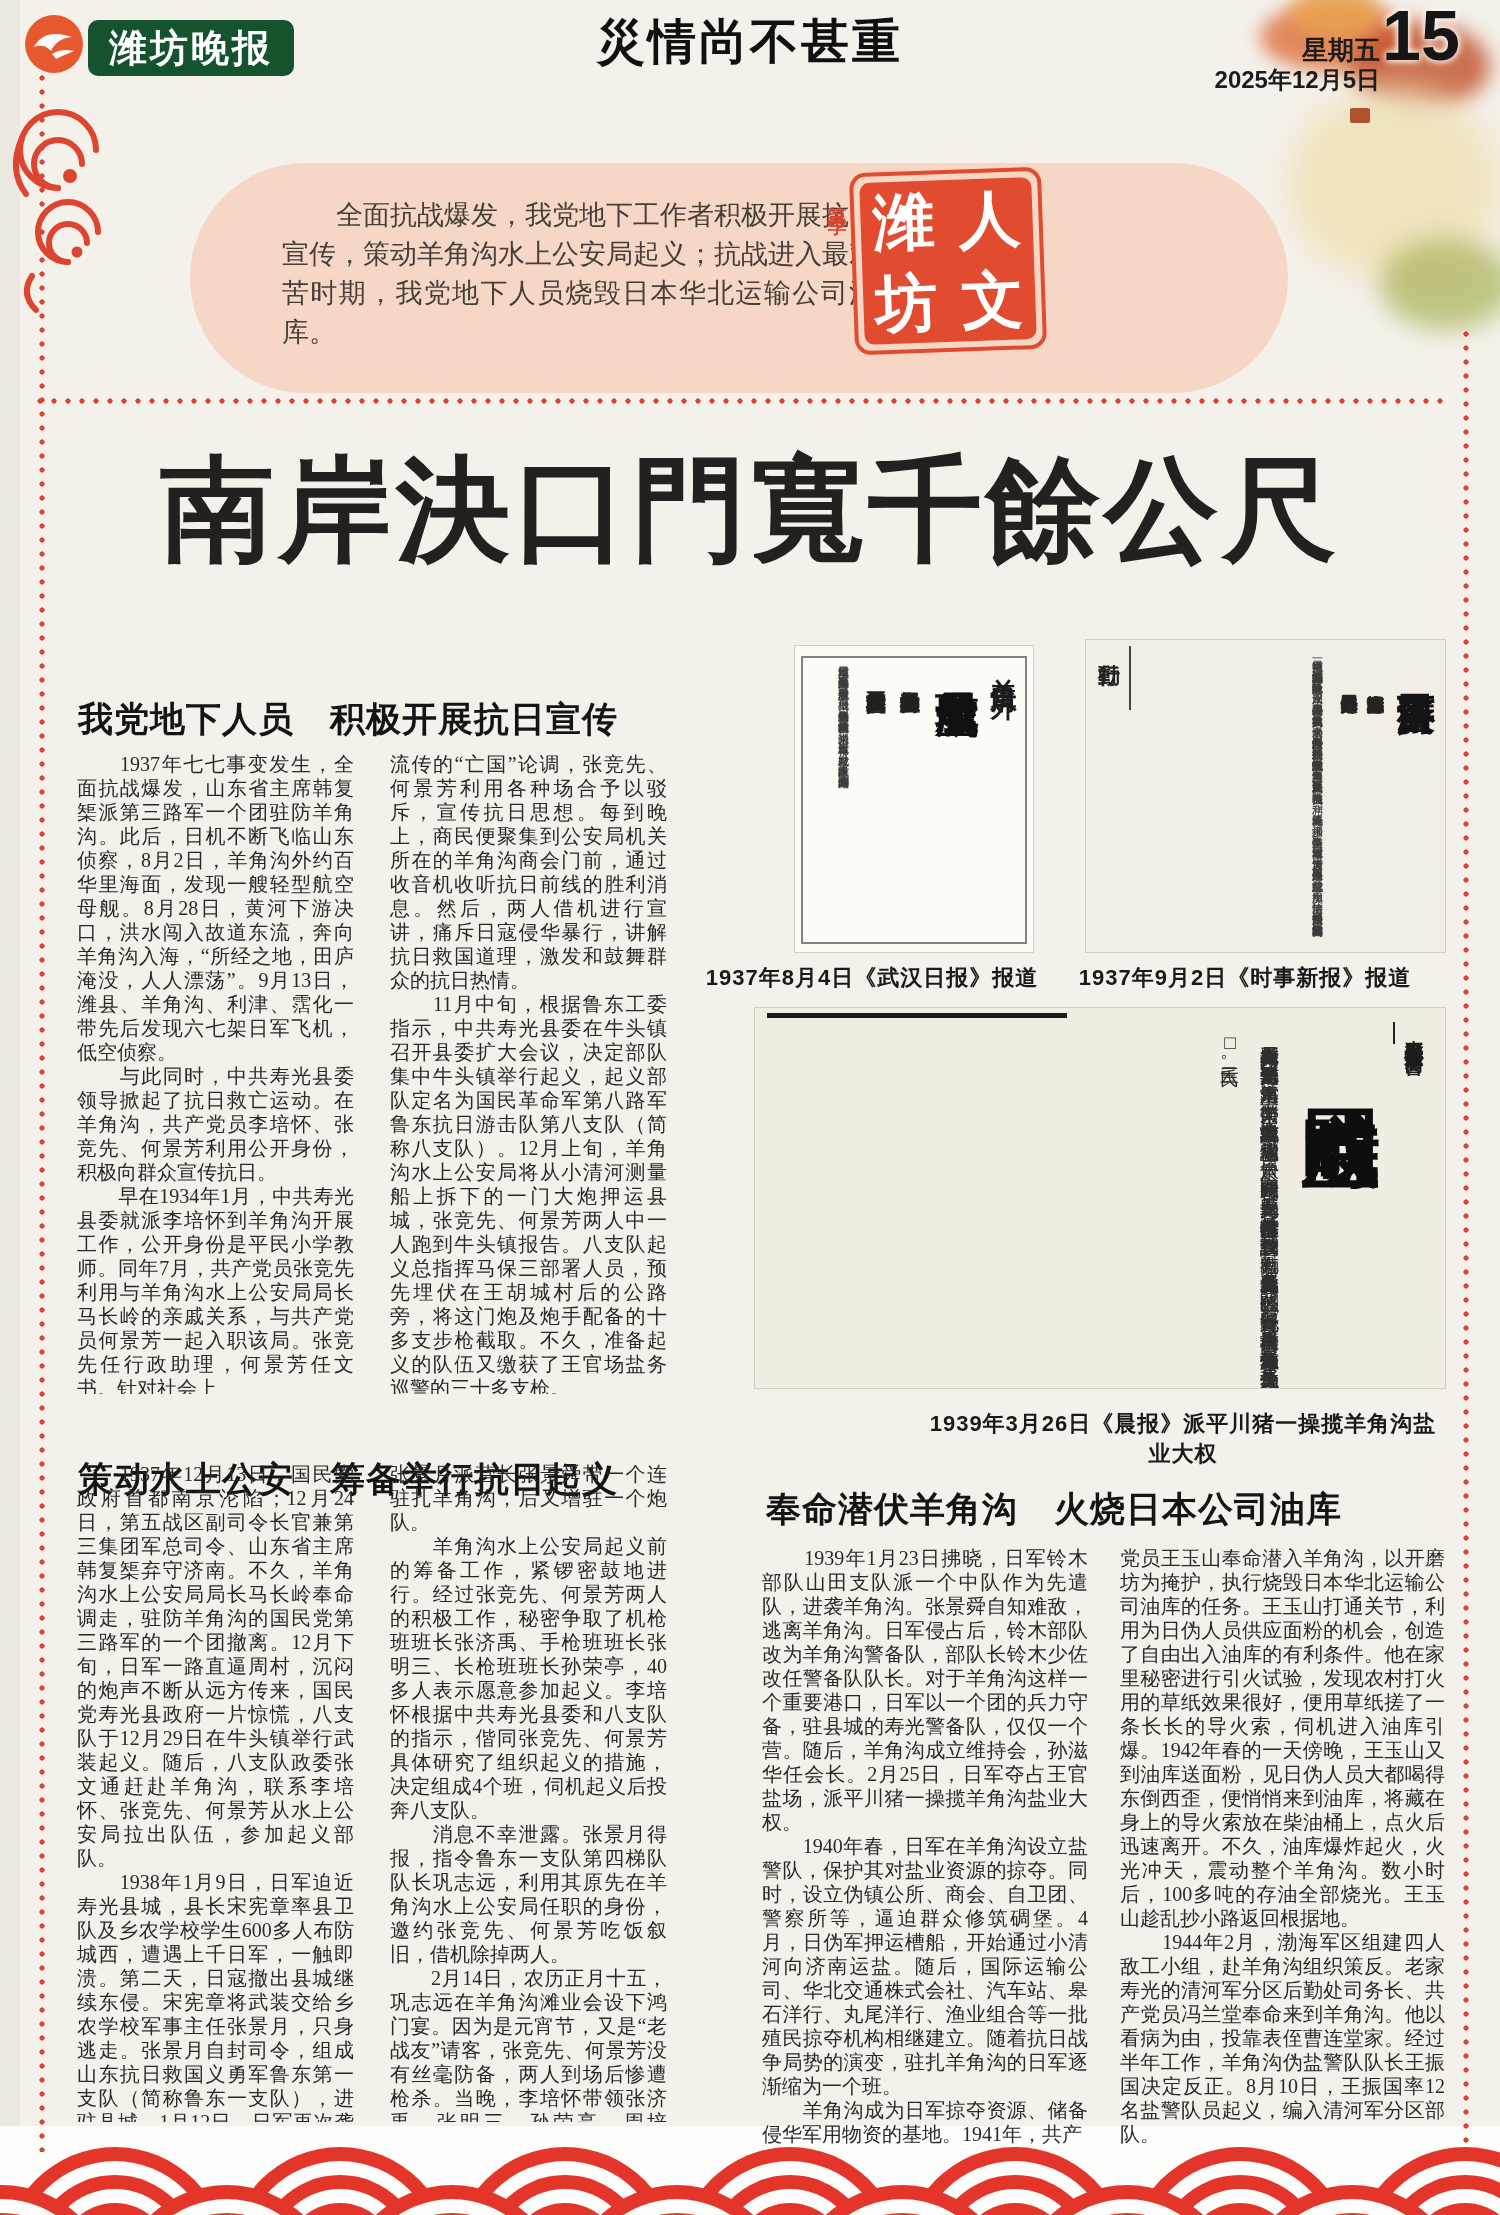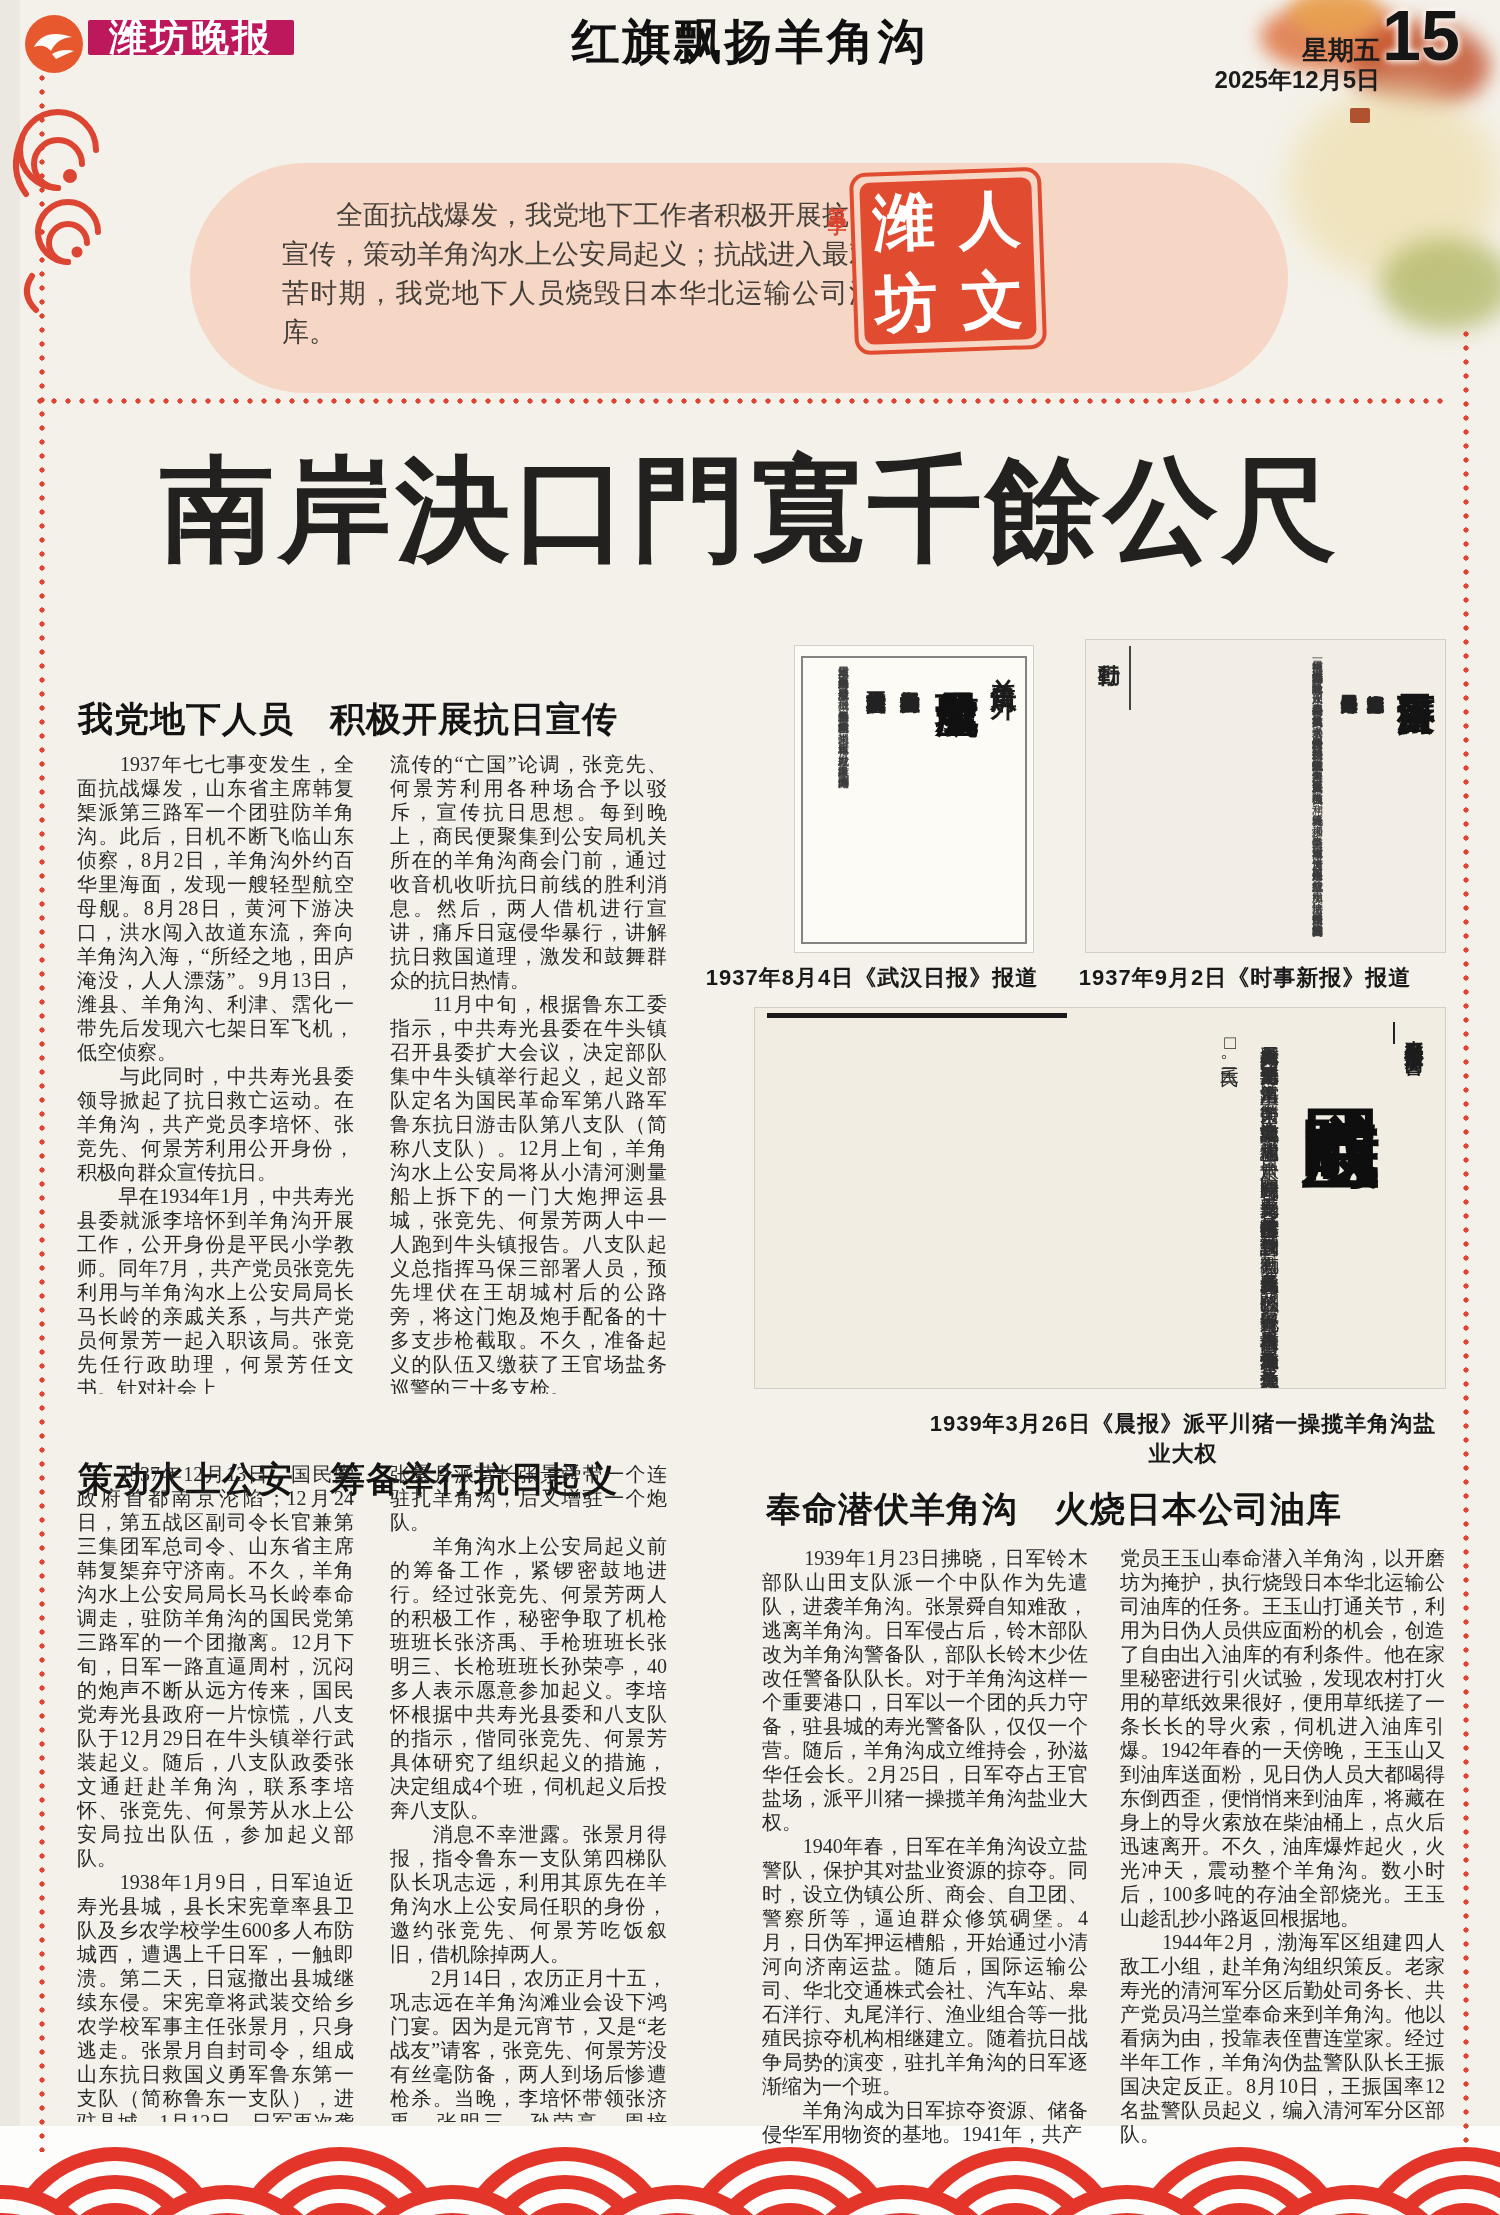--- a/index.html
+++ b/index.html
@@ -1,23 +1,23 @@
 <!DOCTYPE html>
 <html><head>
 <meta charset="utf-8">
 <style>
   html,body{margin:0;padding:0;}
   .page{position:relative;width:1500px;height:2215px;background:#f4f1ea;overflow:hidden;
         font-family:"Liberation Sans","DejaVu Sans",sans-serif;}
   .left-strip{position:absolute;left:0;top:0;width:20px;height:2215px;background:#ebe8e1;}
   
   .brand-icon{position:absolute;left:24px;top:14px;width:60px;height:60px;}
-  .brand-box{position:absolute;left:88px;top:20px;width:206px;height:35px;background:#be185d;
+  .brand-box{position:absolute;left:88px;top:20px;width:206px;height:56px;background:#14532d;
              color:#fff;font-size:38px;font-weight:700;letter-spacing:3px;display:flex;
-             align-items:center;justify-content:center;border-radius:2px;}
+             align-items:center;justify-content:center;border-radius:10px;}
   .page-title{position:absolute;left:0;top:10px;width:1500px;text-align:center;font-size:48px;
               font-weight:900;color:#101010;letter-spacing:3px;}
   .date-block{position:absolute;left:1080px;top:14px;width:300px;text-align:right;color:#1c1c1c;z-index:5;}
   .weekday{font-size:26px;font-weight:700;line-height:30px;margin-top:21px;}
   .date{font-size:24px;font-weight:600;line-height:30px;}
   .page-num{position:absolute;left:1382px;top:-4px;font-size:70px;font-weight:800;color:#151515;z-index:5;
             text-shadow:0 0 6px #fdfcf8,0 0 10px #fdfcf8;}
   
   .painting{position:absolute;left:1230px;top:0;width:270px;height:345px;z-index:1;}
   .blob{position:absolute;border-radius:50%;}
@@ -81,21 +81,21 @@
 
 <div class="page">
   <div class="left-strip"></div>
 
   <svg class="brand-icon" viewBox="0 0 60 60">
     <circle cx="30" cy="30" r="29" fill="#e7582e"></circle>
     <path d="M10 33 Q20 14 48 23 Q33 24 27 37 Q20 29 10 33 Z" fill="#fdfcf8"></path>
     <path d="M28 40 Q38 34 50 37 Q40 41 32 45 Z" fill="#fdfcf8"></path>
   </svg>
   <div class="brand-box">潍坊晚报</div>
-  <div class="page-title">红旗飘扬羊角沟</div>
+  <div class="page-title">災情尚不甚重</div>
   <div class="date-block">
     <div class="weekday">星期五</div>
     <div class="date">2025年12月5日</div>
   </div>
   <div class="page-num">15</div>
 
   <div class="painting">
     <div class="blob" style="left:30px;top:2px;width:150px;height:70px;background:#dd6f3b;filter:blur(9px);opacity:.8;"></div>
     <div class="blob" style="left:120px;top:22px;width:140px;height:88px;background:#c14f28;filter:blur(10px);opacity:.8;"></div>
     <div class="blob" style="left:60px;top:-12px;width:90px;height:50px;background:#e9a24f;filter:blur(8px);opacity:.85;"></div>

